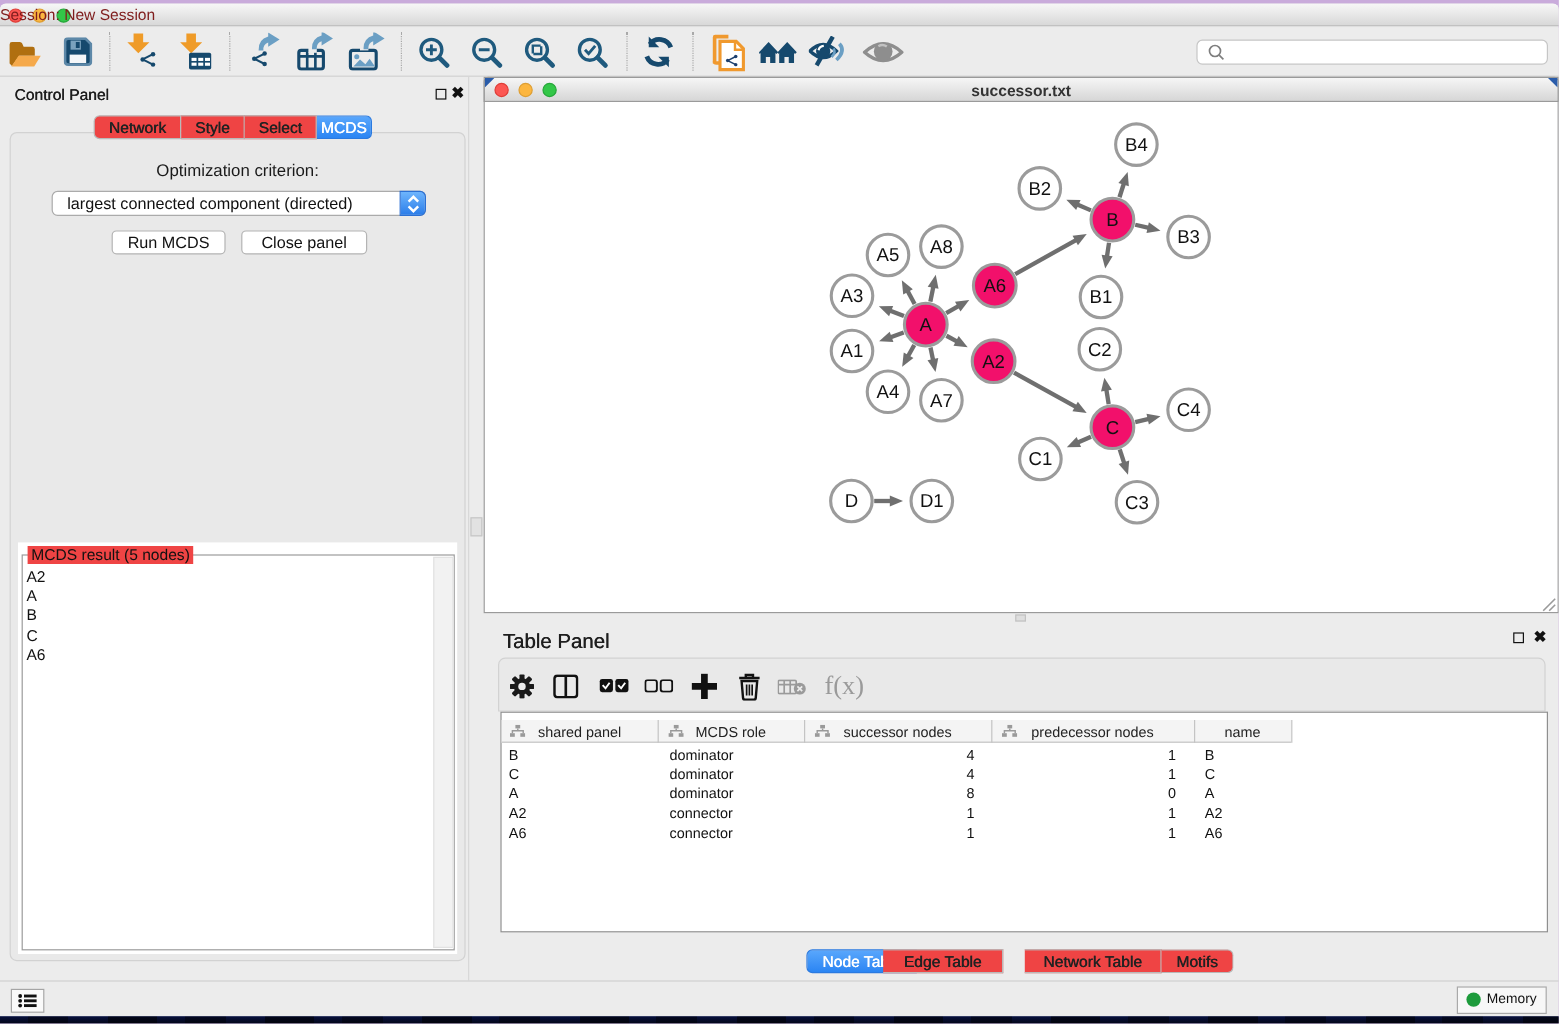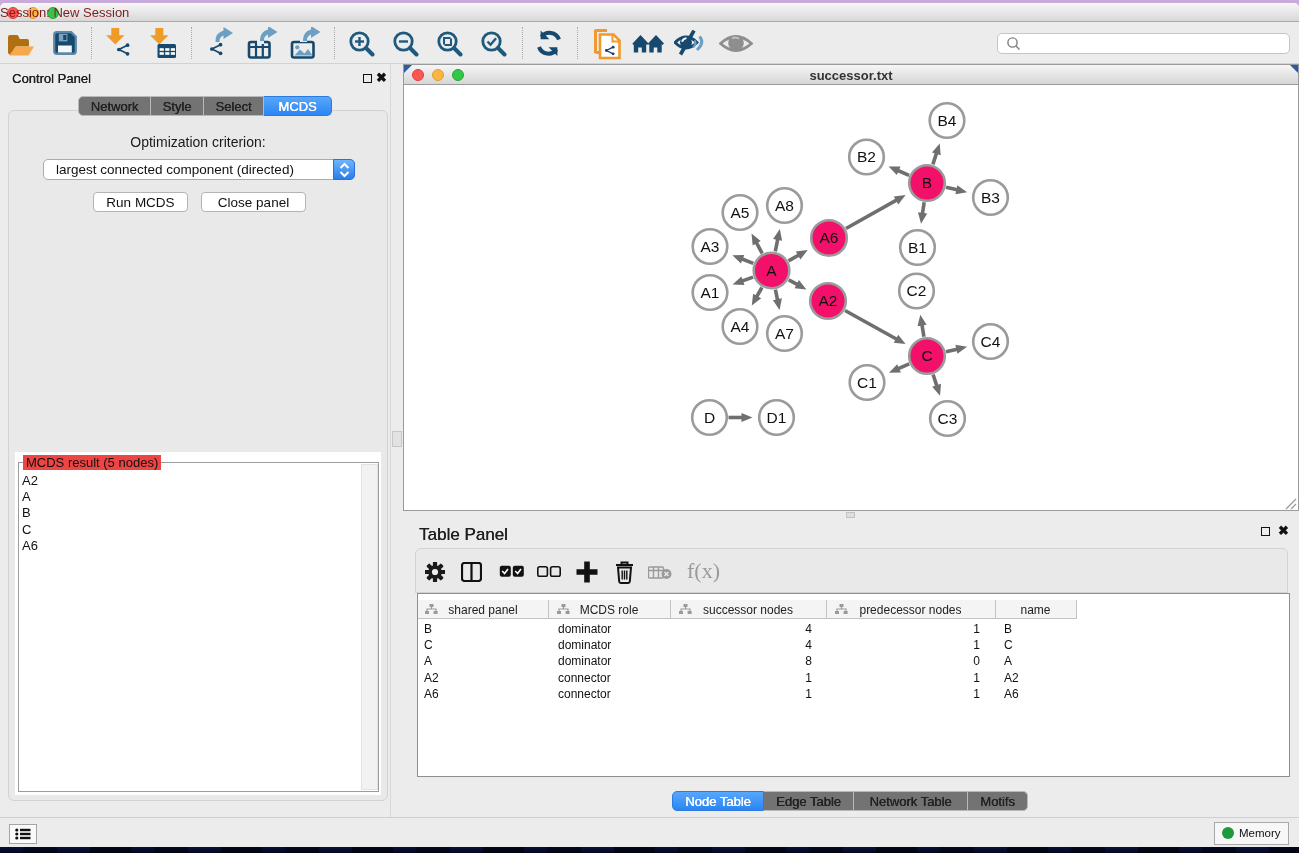--- a/index.html
+++ b/index.html
@@ -1,18 +1,18 @@
 <!DOCTYPE html>
 <html><head><meta charset="utf-8"><style>
 *{margin:0;padding:0;box-sizing:border-box}
 html,body{width:1299px;height:853px;overflow:hidden;font-family:"Liberation Sans",sans-serif}
 body{background:#c9abdb;position:relative}
 .abs{position:absolute}
 .vsep{position:absolute;top:27px;height:32px;width:0;border-left:1.5px dotted #a9a9a9}
-.tab{position:absolute;top:0;height:20px;line-height:20px;text-align:center;font-size:13px;color:#222;background:#737373;border:1px solid #b9b9b9;text-shadow:0.4px 0 0 currentColor}
+.tab{position:absolute;top:0;height:20px;line-height:20px;text-align:center;font-size:13px;color:#222;background:#ef4444;border:1px solid #b9b9b9;text-shadow:0.4px 0 0 currentColor}
 .btab{background:linear-gradient(#59a7fc,#2b85f3);color:#fff;border-color:#2b7ae0}
 </style></head><body>
 
 <div class="abs" style="left:0;top:3px;width:1299px;height:844px;background:#ececec;border-radius:5px 5px 0 0"></div>
 
 <div class="abs" style="left:0;top:3px;width:1299px;height:19px;background:linear-gradient(#f7f7f7,#d8d8d8);border-radius:5px 5px 0 0;border-bottom:1px solid #a8a8a8"></div>
 <div class="abs" style="left:7px;top:7px;width:12px;height:12px;border-radius:50%;background:#fc5753;border:0.5px solid #df3e38"></div>
 <div class="abs" style="left:27px;top:7px;width:12px;height:12px;border-radius:50%;background:#fcb63f;border:0.5px solid #de9f34"></div>
 <div class="abs" style="left:47px;top:7px;width:12px;height:12px;border-radius:50%;background:#33c748;border:0.5px solid #27a73a"></div>
 <div class="abs" style="left:0;top:5px;width:1129px;font-size:13px;color:#7f1d1d">Session: New Session</div>
@@ -135,21 +135,21 @@
 
 <div class="abs" style="left:12px;top:71px;font-size:13px;color:#1e1e1e;text-shadow:0.3px 0 0 currentColor">Control Panel</div>
 <div class="abs" style="left:363px;top:74px;width:9px;height:9px;border:1.6px solid #111"></div>
 <div class="abs" style="left:376px;top:70px;font-size:13px;font-weight:bold;color:#111">✖</div>
 
 <div class="abs" style="left:8px;top:110px;width:380px;height:691px;background:#e9e9e9;border:1px solid #d2d2d2;border-radius:6px"></div>
 
 <div class="tab" style="left:78px;top:96px;width:73px;border-radius:5px 0 0 5px">Network</div>
 <div class="tab" style="left:151px;top:96px;width:53px;border-left:none">Style</div>
 <div class="tab" style="left:204px;top:96px;width:60px;border-left:none">Select</div>
-<div class="tab btab" style="left:264px;top:96px;width:68px;border-left:none;border-radius:0 5px 5px 0">MCDS</div>
+<div class="tab btab" style="left:264px;top:96px;width:46px;border-left:none;border-radius:0 5px 5px 0">MCDS</div>
 
 <div class="abs" style="left:8px;top:134px;width:380px;text-align:center;font-size:14px;color:#1a1a1a">Optimization criterion:</div>
 
 <div class="abs" style="left:43px;top:159px;width:312px;height:21px;background:#fff;border:1px solid #ababab;border-radius:5px"></div>
 <div class="abs" style="left:333px;top:159px;width:22px;height:21px;background:linear-gradient(#6eb5fd,#2b7de9);border-radius:0 5px 5px 0;border:1px solid #2b70d4"></div>
 <svg class="abs" style="left:336.5px;top:161.5px" width="15" height="16" viewBox="0 0 15 16">
     <path d="M3.5 6 L7.5 2 L11.5 6" stroke="#fff" stroke-width="2" fill="none"></path>
     <path d="M3.5 10 L7.5 14 L11.5 10" stroke="#fff" stroke-width="2" fill="none"></path>
   </svg>
 <div class="abs" style="left:56px;top:162px;font-size:13.5px;color:#111">largest connected component (directed)</div>
@@ -350,21 +350,21 @@
 <div class="abs" style="left:826px;top:603px;width:169px;text-align:center;font-size:12px;color:#222">predecessor nodes</div>
 <div class="abs" style="left:995px;top:603px;width:81px;text-align:center;font-size:12px;color:#222">name</div>
 
 <div class="abs" style="left:424px;top:621px;font-size:12px;color:#111;line-height:16.2px">B<br>C<br>A<br>A2<br>A6</div>
 <div class="abs" style="left:558px;top:621px;font-size:12px;color:#111;line-height:16.2px">dominator<br>dominator<br>dominator<br>connector<br>connector</div>
 <div class="abs" style="left:712px;top:621px;width:100px;text-align:right;font-size:12px;color:#111;line-height:16.2px">4<br>4<br>8<br>1<br>1</div>
 <div class="abs" style="left:880px;top:621px;width:100px;text-align:right;font-size:12px;color:#111;line-height:16.2px">1<br>1<br>0<br>1<br>1</div>
 <div class="abs" style="left:1004px;top:621px;font-size:12px;color:#111;line-height:16.2px">B<br>C<br>A<br>A2<br>A6</div>
 
 <div class="tab btab" style="left:672px;top:791px;width:92px;border-radius:5px 0 0 5px">Node Table</div>
-<div class="tab" style="left:764px;top:791px;width:90px;border-left:none">Edge Table</div>
+<div class="tab" style="left:736px;top:791px;width:100px;border-left:none">Edge Table</div>
 <div class="tab" style="left:854px;top:791px;width:114px;border-left:none">Network Table</div>
 <div class="tab" style="left:968px;top:791px;width:60px;border-left:none;border-radius:0 5px 5px 0">Motifs</div>
 
 <div class="abs" style="left:0;top:817px;width:1299px;height:1px;background:#cfcfcf"></div>
 <div class="abs" style="left:9px;top:824px;width:28px;height:20px;background:#fafafa;border:1px solid #a5a5a5"></div>
 <svg class="abs" style="left:15px;top:828px" width="16" height="12" viewBox="0 0 16 12">
     <circle cx="1.8" cy="2" r="1.6" fill="#111"></circle>
     <circle cx="1.8" cy="6" r="1.6" fill="#111"></circle>
     <circle cx="1.8" cy="10" r="1.6" fill="#111"></circle>
     <rect x="5" y="0.8" width="10.5" height="2.4" fill="#111"></rect>

